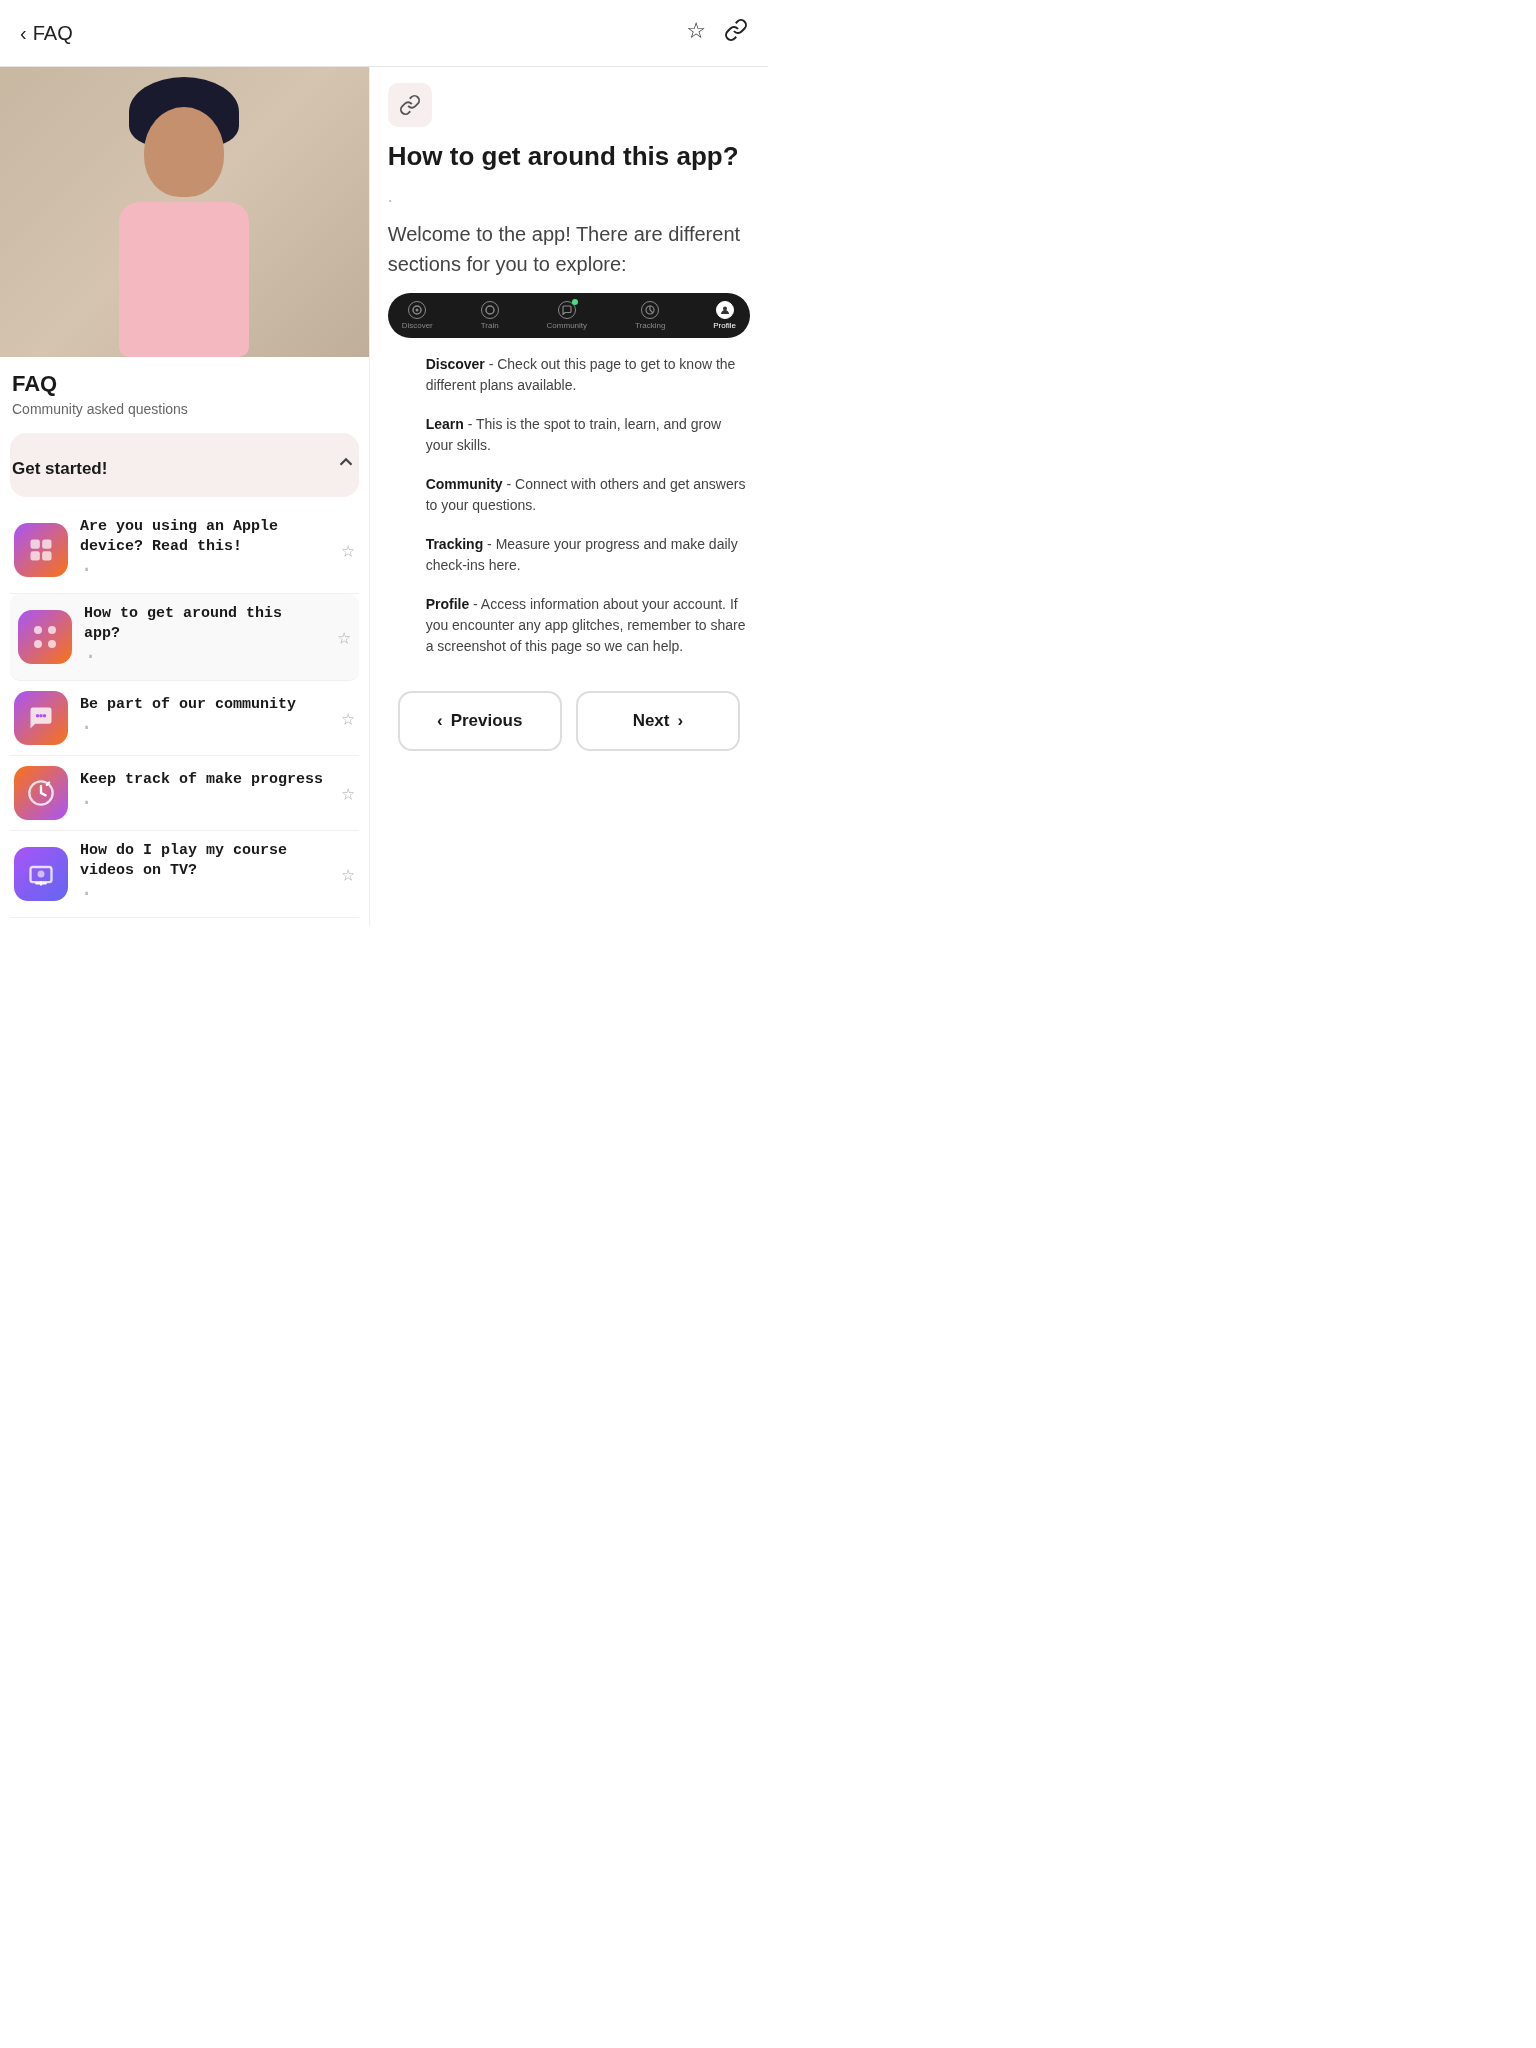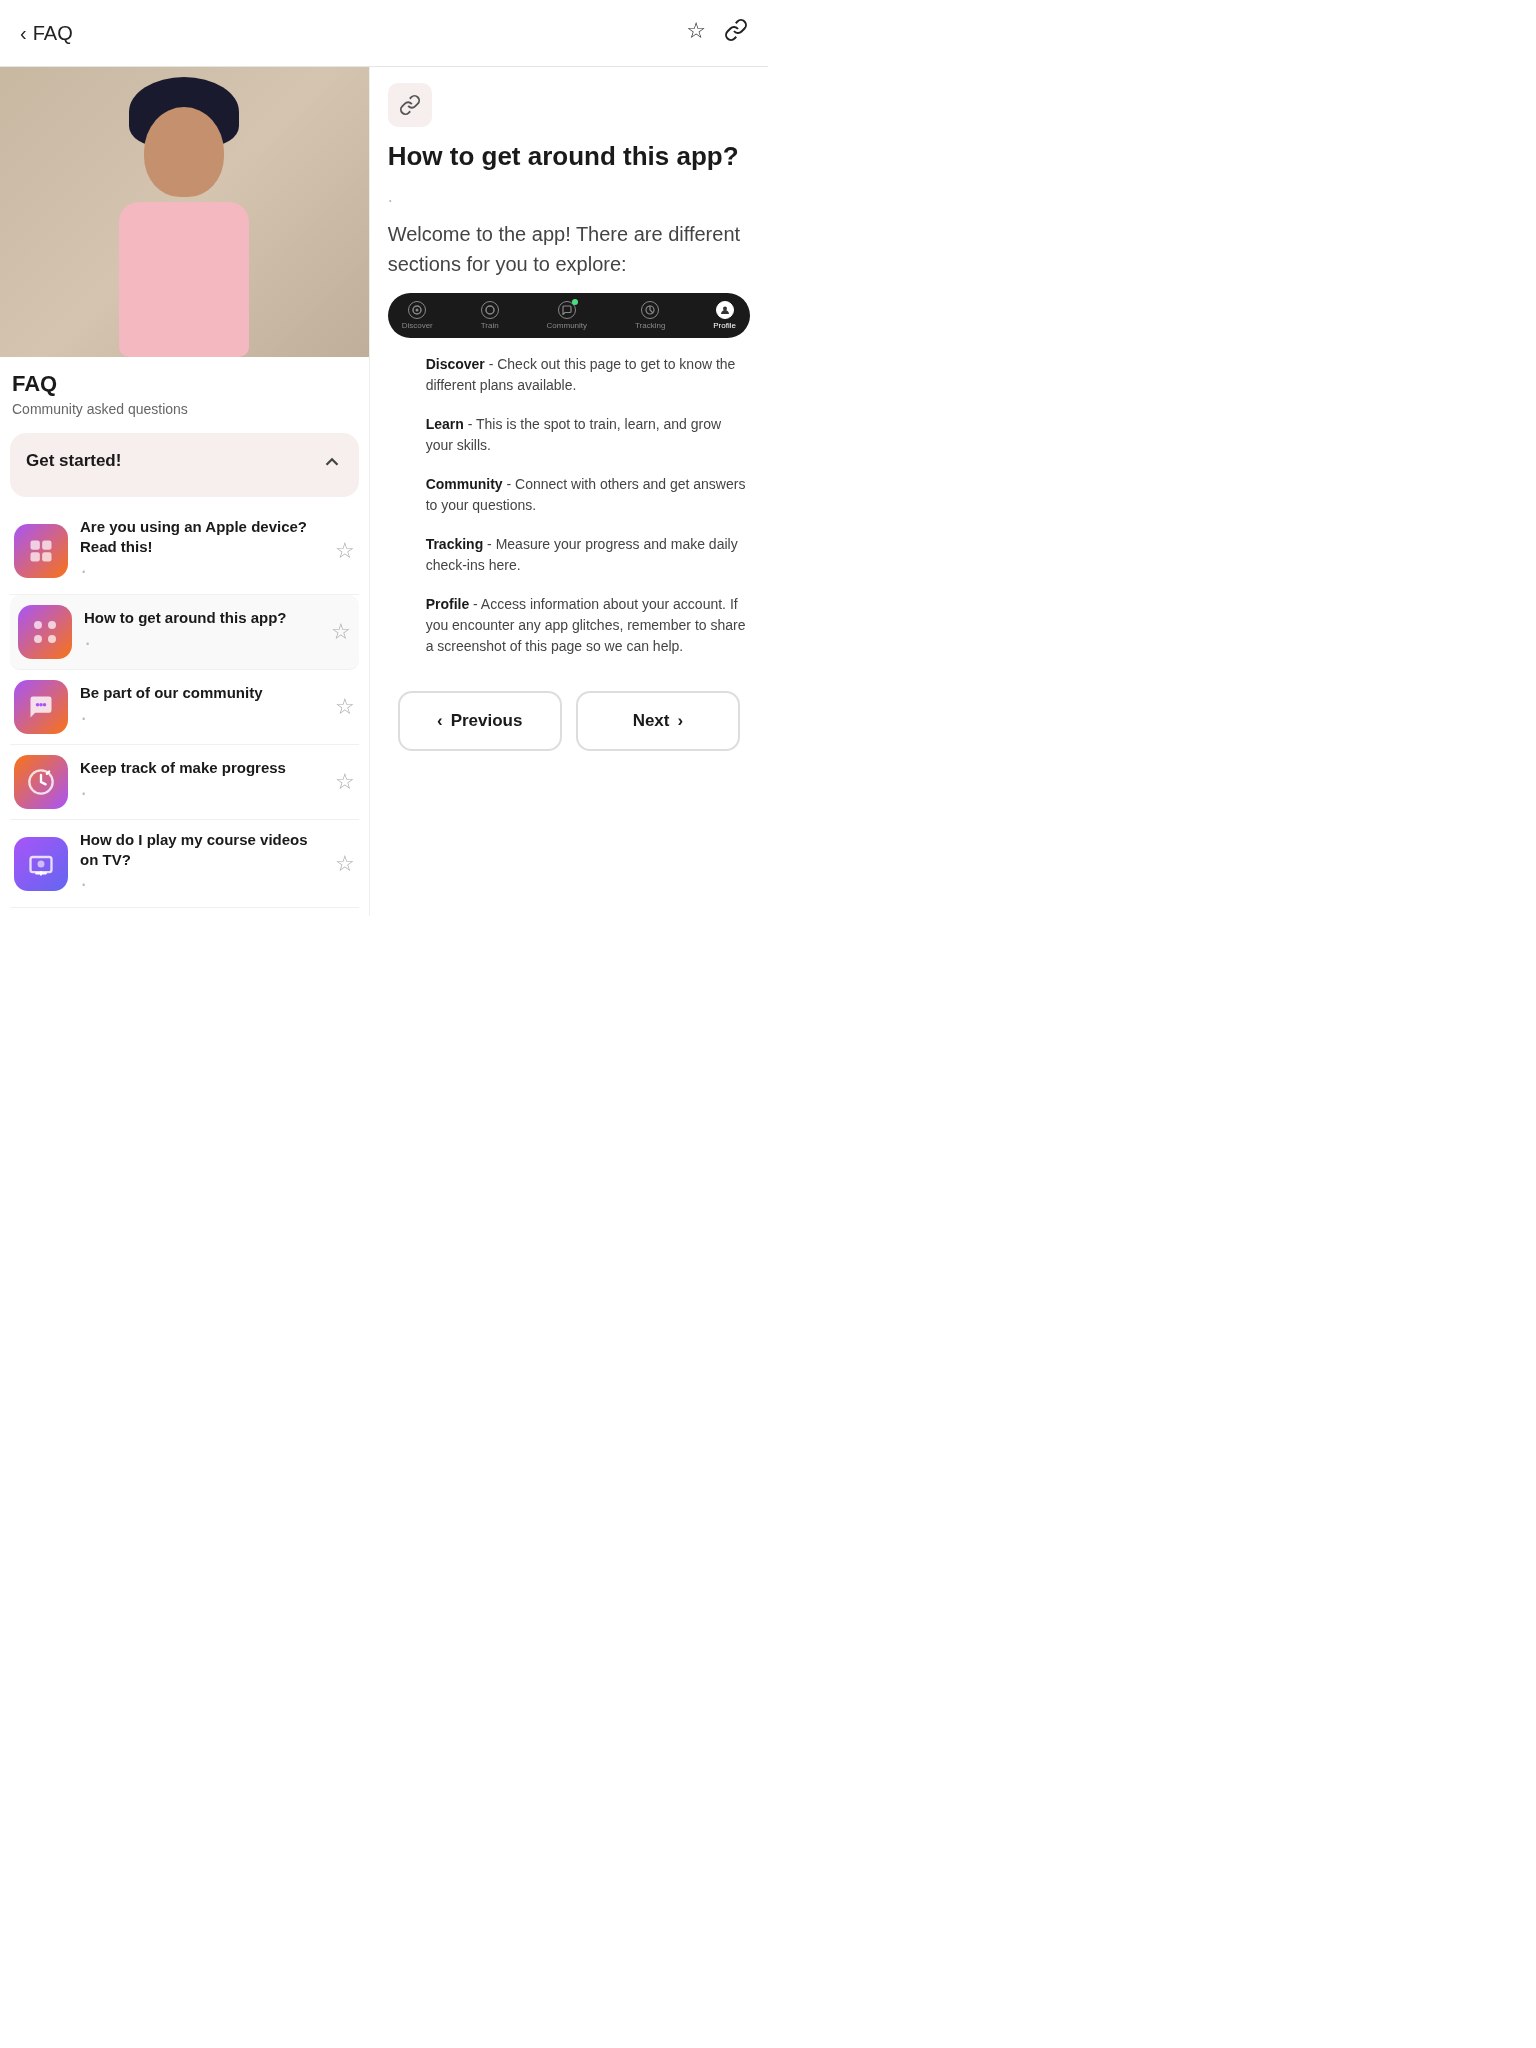--- a/index.html
+++ b/index.html
@@ -105,24 +105,24 @@
       margin-top: 4px;
     }
 
     
     .faq-section {
       padding: 8px 10px;
     }
     .get-started-header {
       background: #f7eeee;
       border-radius: 16px;
-      padding: 18px 16px;
+      padding: 18px 2px;
       display: flex;
       justify-content: space-between;
-      align-items: flex-start;
+      align-items: flex-end;
       cursor: pointer;
       margin-bottom: 10px;
     }
     .get-started-label {
       font-size: 17px;
       font-weight: 600;
       color: #1a1a1a;
     }
     .chevron-up {
       font-size: 22px;
@@ -130,20 +130,21 @@
     }
 
     
     .faq-item {
       display: flex;
       align-items: center;
       gap: 12px;
       padding: 10px 4px;
       border-bottom: 1px solid #f0f0f0;
       cursor: pointer;
+      font-family: Liberation Mono, monospace;
     }
     .faq-icon {
       width: 54px;
       height: 54px;
       border-radius: 14px;
       flex-shrink: 0;
       display: flex;
       align-items: center;
       justify-content: center;
       font-size: 22px;

